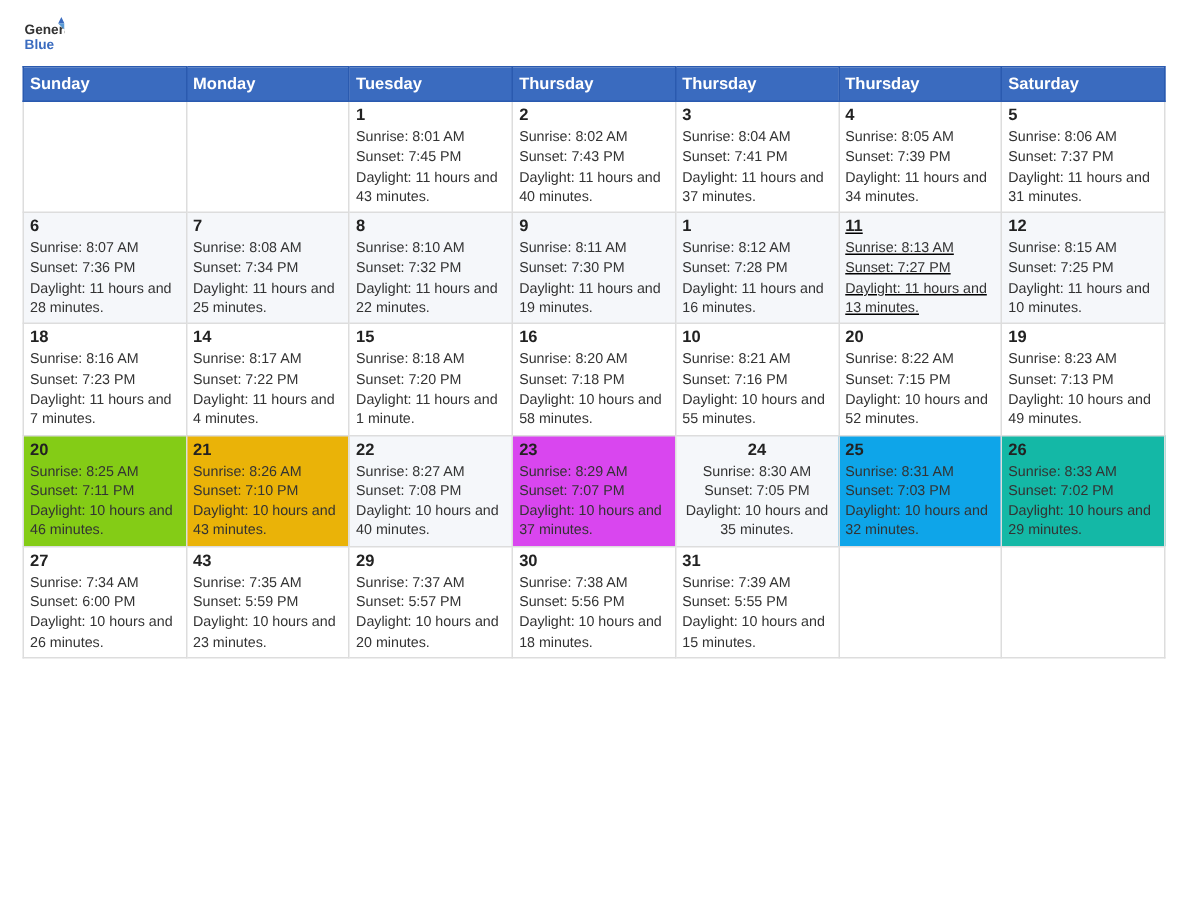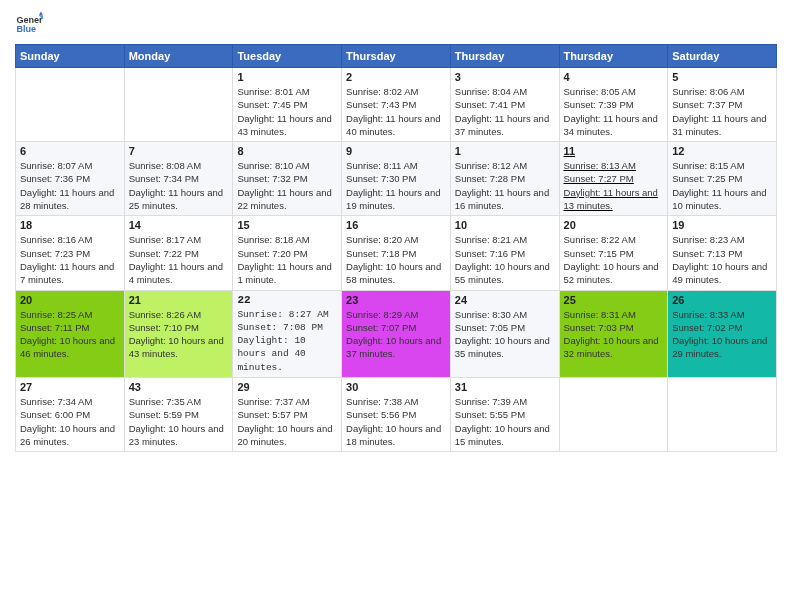--- a/index.html
+++ b/index.html
@@ -198,37 +198,37 @@
           <td>
             <div class="day-number">19</div>
             <div class="day-info">Sunrise: 8:23 AM<br>Sunset: 7:13 PM<br>Daylight: 10 hours and 49 minutes.</div>
           </td>
         </tr>
         <tr>
           <td style="background: #84cc16;">
             <div class="day-number">20</div>
             <div class="day-info">Sunrise: 8:25 AM<br>Sunset: 7:11 PM<br>Daylight: 10 hours and 46 minutes.</div>
           </td>
-          <td style="background: #bef264;">
+          <td style="background: #eab308;">
             <div class="day-number">21</div>
             <div class="day-info">Sunrise: 8:26 AM<br>Sunset: 7:10 PM<br>Daylight: 10 hours and 43 minutes.</div>
           </td>
-          <td style="background: rgb(245, 247, 250); font-family: Liberation Mono, monospace;">
+          <td style="background: rgb(245, 247, 250);">
             <div class="day-number">22</div>
             <div class="day-info">Sunrise: 8:27 AM<br>Sunset: 7:08 PM<br>Daylight: 10 hours and 40 minutes.</div>
           </td>
           <td style="background: #d946ef;">
             <div class="day-number">23</div>
             <div class="day-info">Sunrise: 8:29 AM<br>Sunset: 7:07 PM<br>Daylight: 10 hours and 37 minutes.</div>
           </td>
-          <td style="background: rgb(245, 247, 250);">
+          <td style="background: rgb(245, 247, 250); text-align: center;">
             <div class="day-number">24</div>
             <div class="day-info">Sunrise: 8:30 AM<br>Sunset: 7:05 PM<br>Daylight: 10 hours and 35 minutes.</div>
           </td>
-          <td style="background: #84cc16; margin-top: 12px;">
+          <td style="background: #0ea5e9; margin-top: 12px;">
             <div class="day-number">25</div>
             <div class="day-info">Sunrise: 8:31 AM<br>Sunset: 7:03 PM<br>Daylight: 10 hours and 32 minutes.</div>
           </td>
           <td style="background: #14b8a6;">
             <div class="day-number">26</div>
             <div class="day-info">Sunrise: 8:33 AM<br>Sunset: 7:02 PM<br>Daylight: 10 hours and 29 minutes.</div>
           </td>
         </tr>
         <tr>
           <td>

